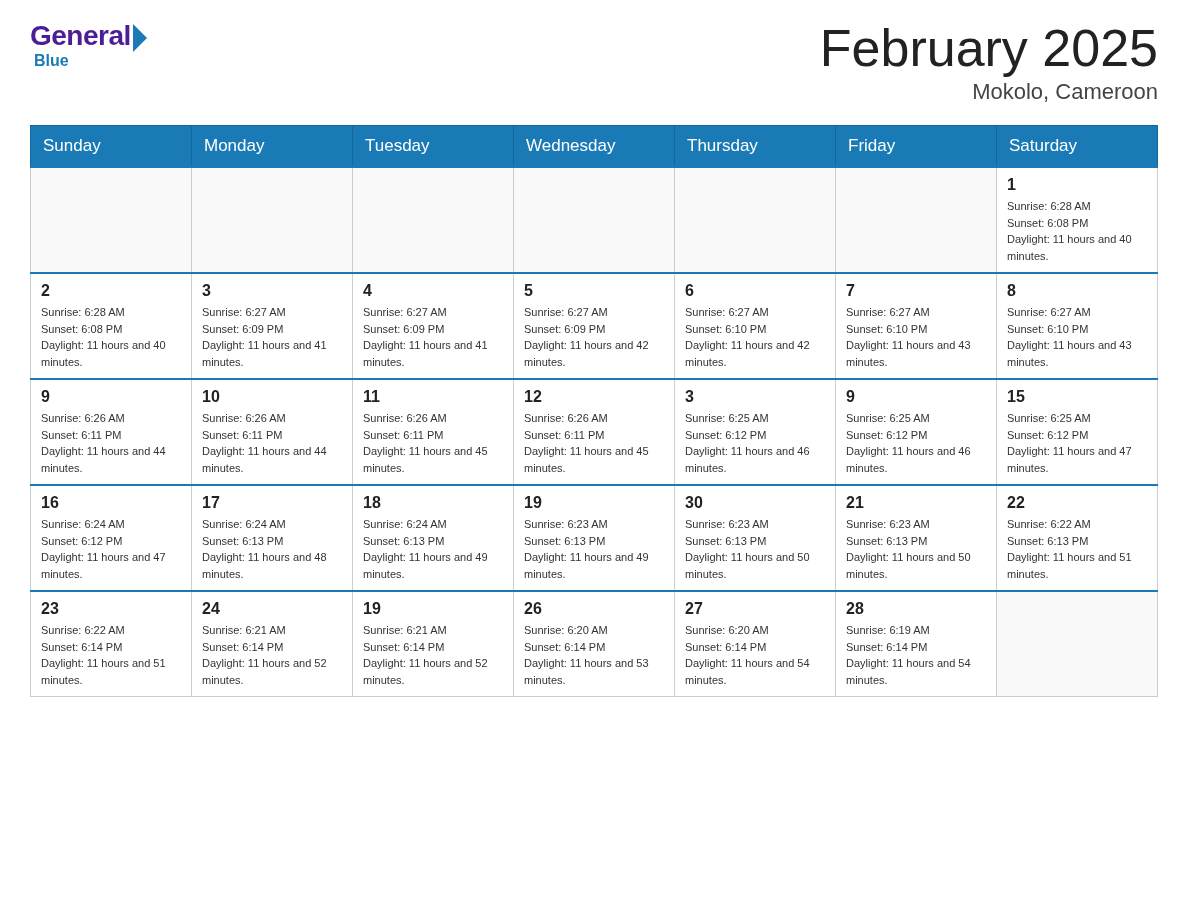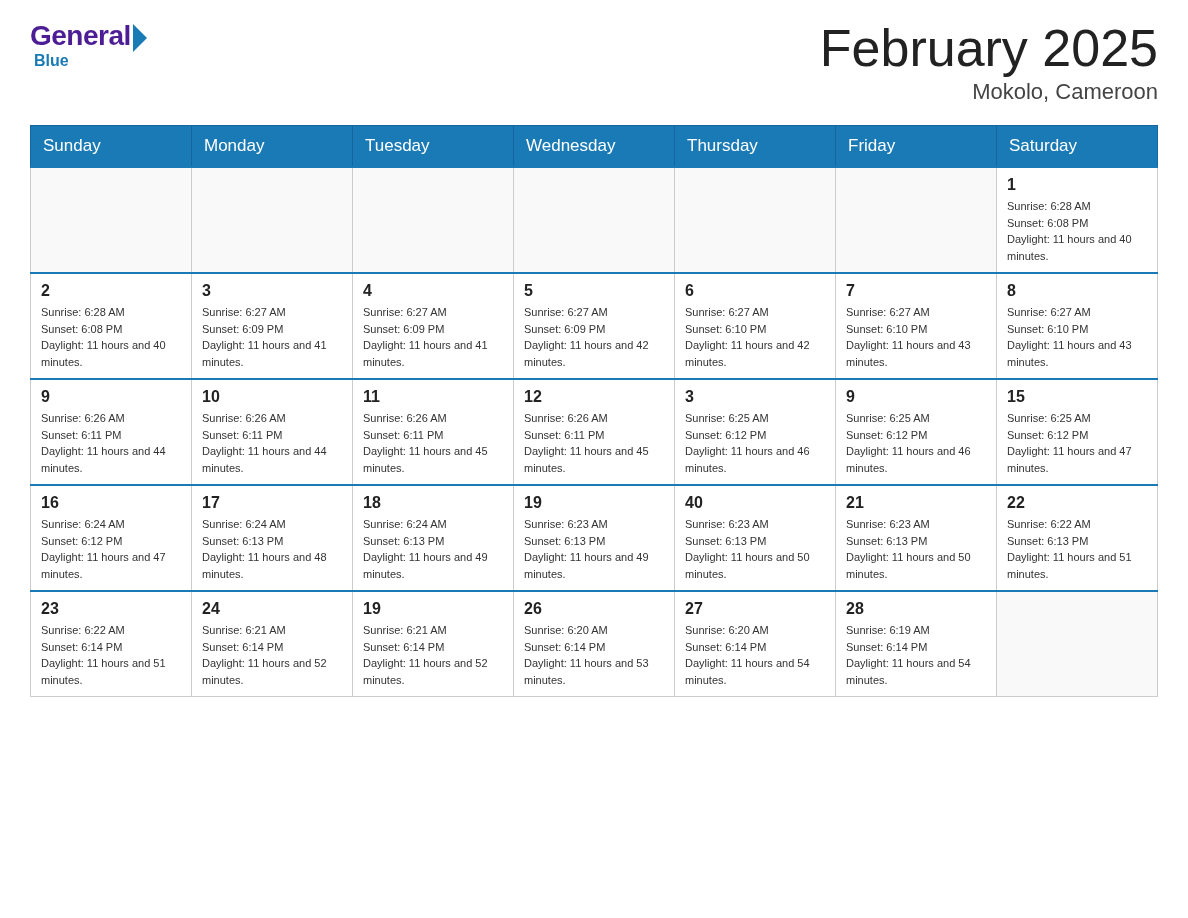--- a/index.html
+++ b/index.html
@@ -215,21 +215,21 @@
         </td>
         <td>
           <span class="day-number">18</span>
           <div class="day-info">Sunrise: 6:24 AM<br>Sunset: 6:13 PM<br>Daylight: 11 hours and 49 minutes.</div>
         </td>
         <td>
           <span class="day-number">19</span>
           <div class="day-info">Sunrise: 6:23 AM<br>Sunset: 6:13 PM<br>Daylight: 11 hours and 49 minutes.</div>
         </td>
         <td>
-          <span class="day-number">40</span>
+          <span class="day-number">30</span>
           <div class="day-info">Sunrise: 6:23 AM<br>Sunset: 6:13 PM<br>Daylight: 11 hours and 50 minutes.</div>
         </td>
         <td>
           <span class="day-number">21</span>
           <div class="day-info">Sunrise: 6:23 AM<br>Sunset: 6:13 PM<br>Daylight: 11 hours and 50 minutes.</div>
         </td>
         <td>
           <span class="day-number">22</span>
           <div class="day-info">Sunrise: 6:22 AM<br>Sunset: 6:13 PM<br>Daylight: 11 hours and 51 minutes.</div>
         </td>

